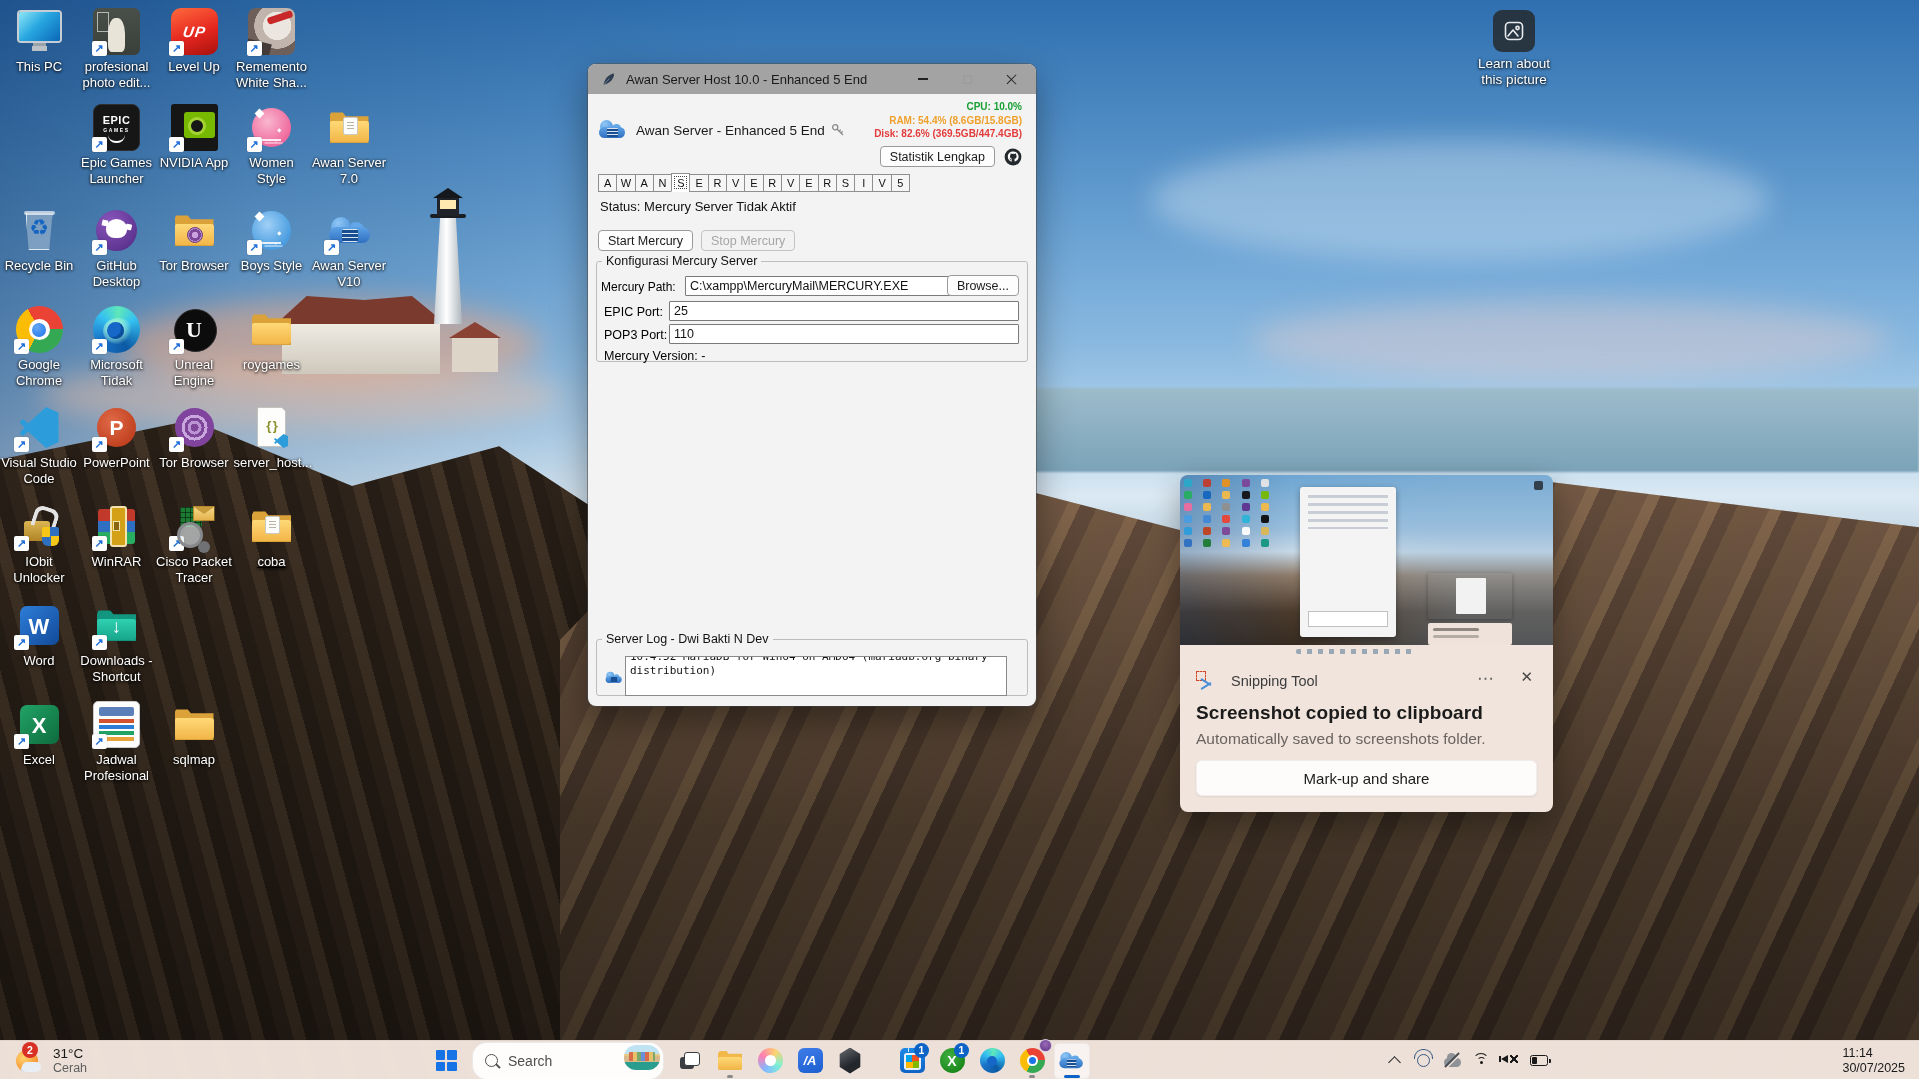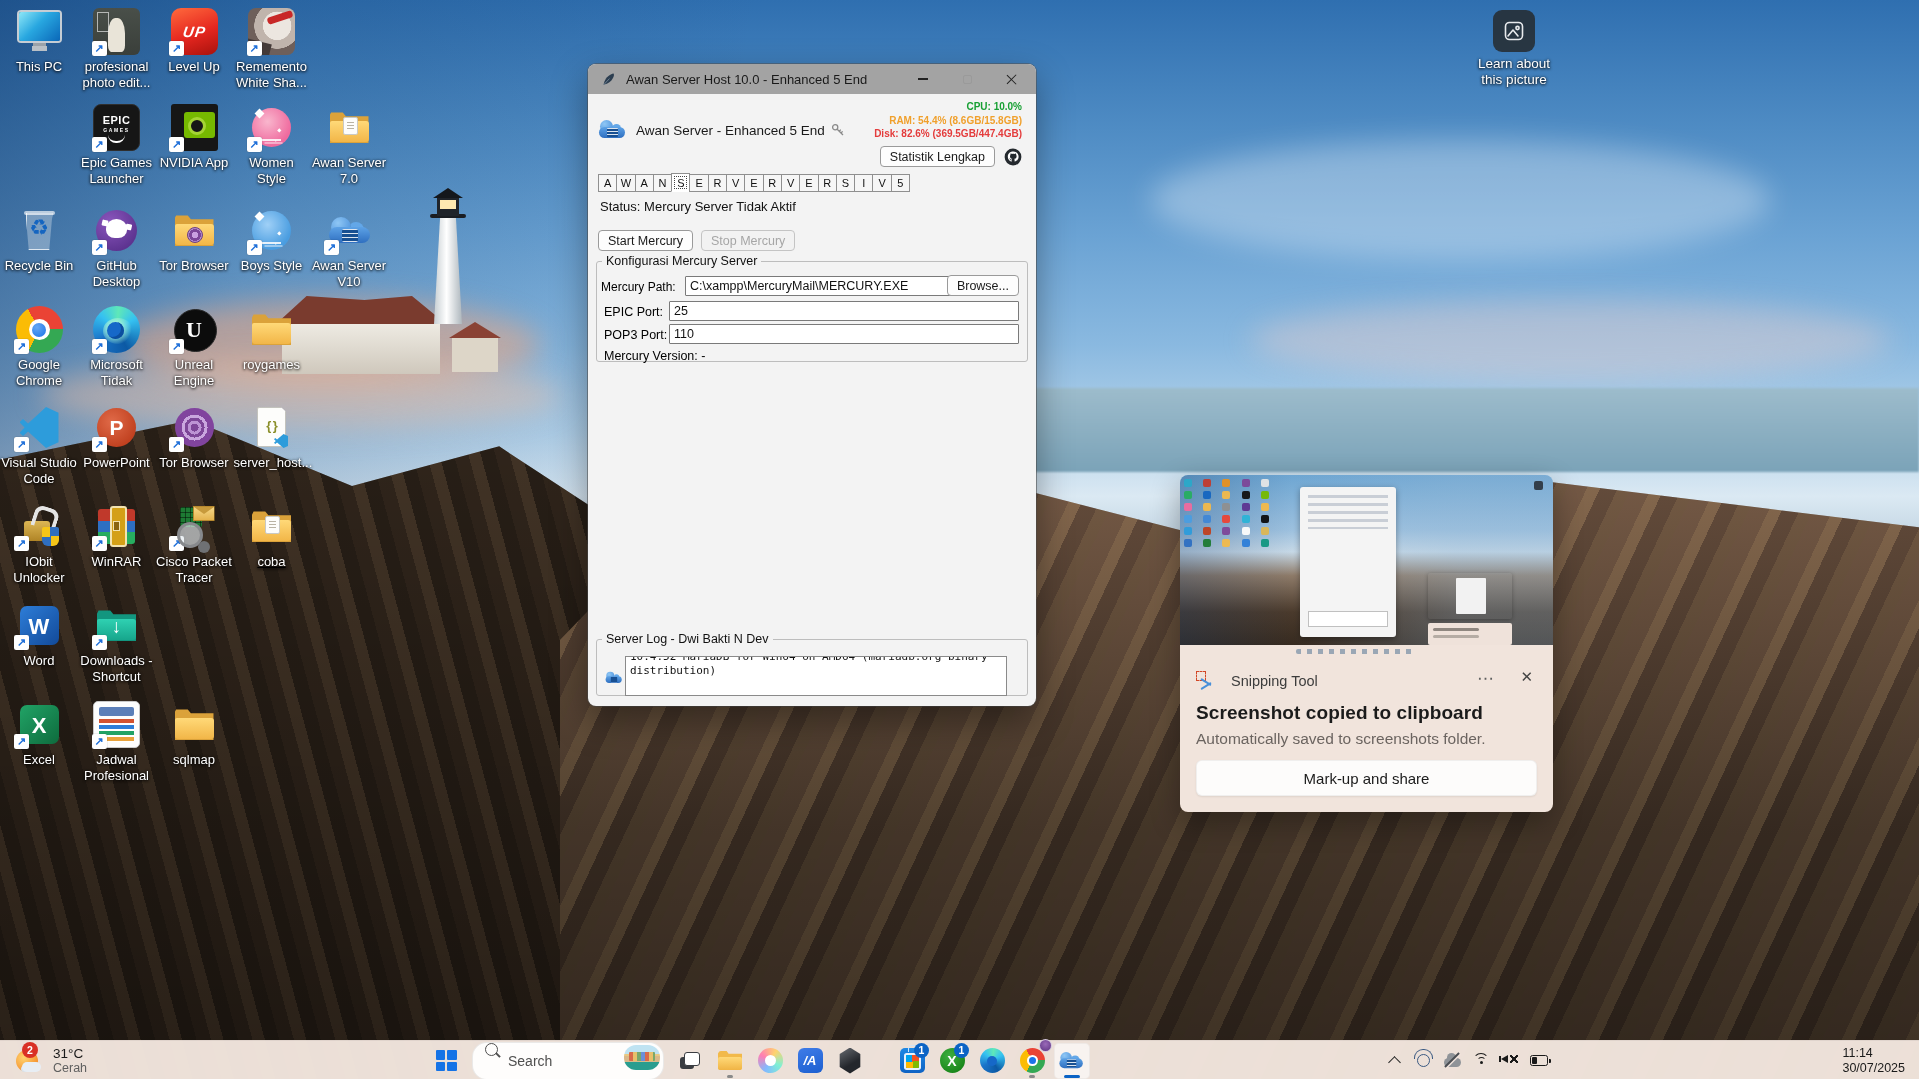--- a/index.html
+++ b/index.html
@@ -254,21 +254,21 @@
     color:#fff;font-size:10.5px;font-weight:bold;display:flex;align-items:center;justify-content:center;z-index:2}
   .w-text{margin-left:9px;line-height:1.15}
   .w-temp{font-size:13.5px;color:#1a1a1a}
   .w-cond{font-size:12.5px;color:#5f5f5f}
   .tb-center{position:absolute;left:426px;top:0;height:39px;display:flex;align-items:center}
   .tbi{width:36px;height:36px;margin:0 2px;border-radius:5px;display:flex;align-items:center;justify-content:center;position:relative}
   .start-grid{width:21px;height:21px;position:relative}
   .start-grid i{position:absolute;width:9.5px;height:9.5px;background:#1573e6;border-radius:1px}
   .start-grid i:nth-child(2){left:11.5px}.start-grid i:nth-child(3){top:11.5px}.start-grid i:nth-child(4){left:11.5px;top:11.5px}
   .searchpill{width:192px;height:38px;margin:0 6px;background:rgba(255,255,255,.92);border:1px solid rgba(0,0,0,.08);
-    border-radius:15px;display:flex;position:relative}
+    border-radius:15px;display:flex;align-items:center;position:relative}
   .searchpill input{border:none;outline:none;background:transparent;font-size:14px;color:#444;width:110px;
     font-family:"Liberation Sans",sans-serif}
   .searchpill input::placeholder{color:#4f4f4f;opacity:1}
   .mag{margin:0 8px 0 12px;width:13px;height:13px;border:1.8px solid #4f4f4f;border-radius:50%;position:relative}
   .mag::after{content:"";position:absolute;left:9px;top:10px;width:6px;height:1.8px;background:#4f4f4f;transform:rotate(45deg)}
   .scenery{position:absolute;right:3px;top:2px;width:36px;height:25px;border-radius:12px;overflow:hidden;
     background:linear-gradient(180deg,#bfe3f2 0 35%,#e8c984 35% 45%,#d9b98a 45% 70%,#2a9d8f 70%)}
   .scenery::before{content:"";position:absolute;left:5px;top:7px;right:5px;height:9px;
     background:repeating-linear-gradient(90deg,#d96a4a 0 4px,#e8c06a 4px 8px,#7aa86a 8px 12px,#6a8fd9 12px 16px);border-radius:1px}
   .taskview{width:20px;height:17px;position:relative}

